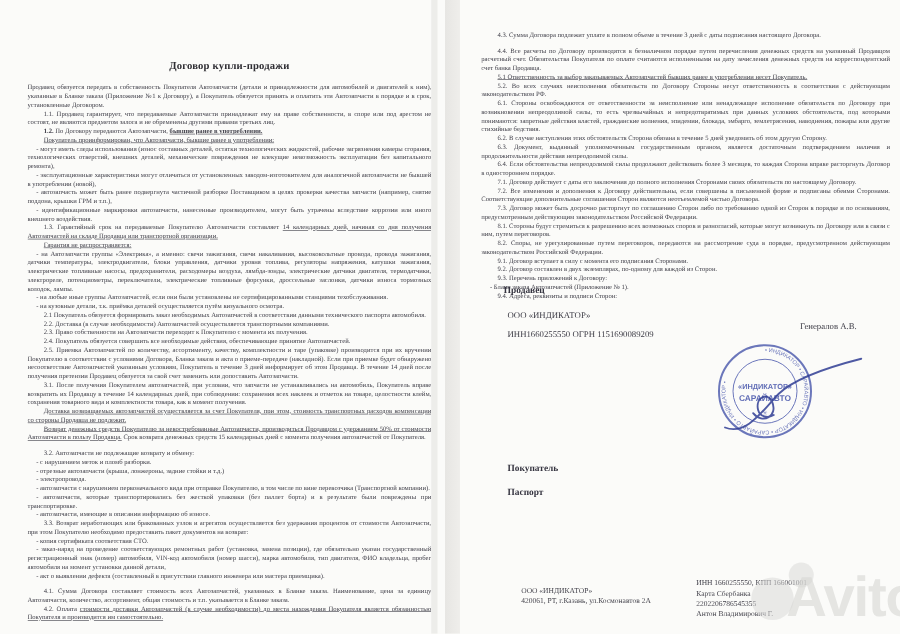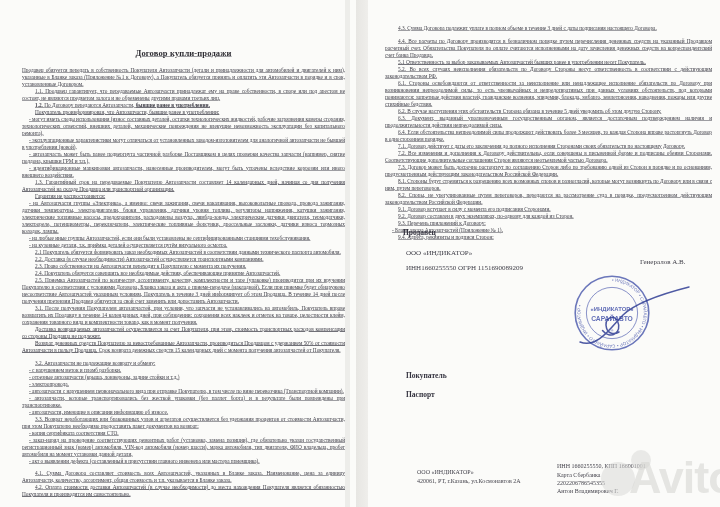--- a/index.html
+++ b/index.html
@@ -2,21 +2,21 @@
 <html><head>
 <meta charset="utf-8">
 <style>
   html,body{margin:0;padding:0;}
   body{
     width:720px;height:507px;position:relative;overflow:hidden;
     background:#fbfbf9;
     font-family:"Liberation Serif","DejaVu Serif",serif;
     color:#41404a;
   }
-  .page{position:absolute;top:0;height:507px;overflow:hidden;text-decoration:underline;}
+  .page{position:absolute;top:0;height:507px;overflow:hidden;}
   .page-inner{
     width:200%;transform:scale(.5);transform-origin:0 0;position:relative;
   }
   #page1{left:22px;width:323px;}
   #page1 .page-inner{width:646px;height:1014px;}
   #page2{left:385px;width:327px;}
   #page2 .page-inner{width:654px;height:1014px;}
 
   .doc-title{
     margin:48px 0 18px 0;text-align:center;

